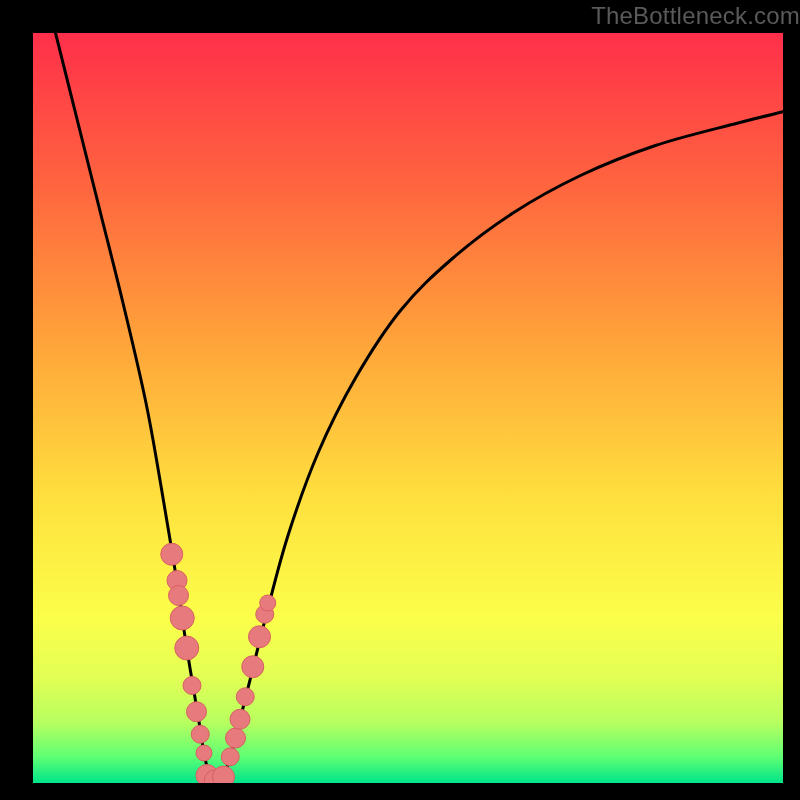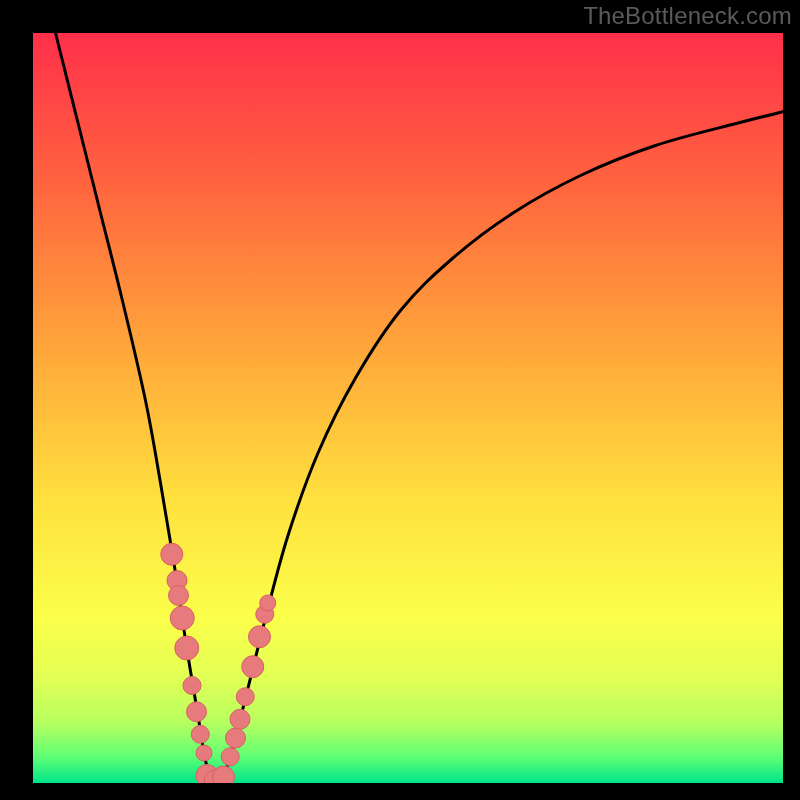--- a/index.html
+++ b/index.html
@@ -20,21 +20,21 @@
     position: absolute;
     background: #fff;
   }
   .gradient {
     position: absolute;
     inset: 0;
   }
   .watermark {
     position: absolute;
     top: 2px;
-    right: 8px;
+    right: 0;
     color: #5a5a5a;
     font-size: 24px;
     font-weight: 400;
     letter-spacing: 0.2px;
     user-select: none;
   }
   svg.curves {
     position: absolute;
     inset: 0;
   }

